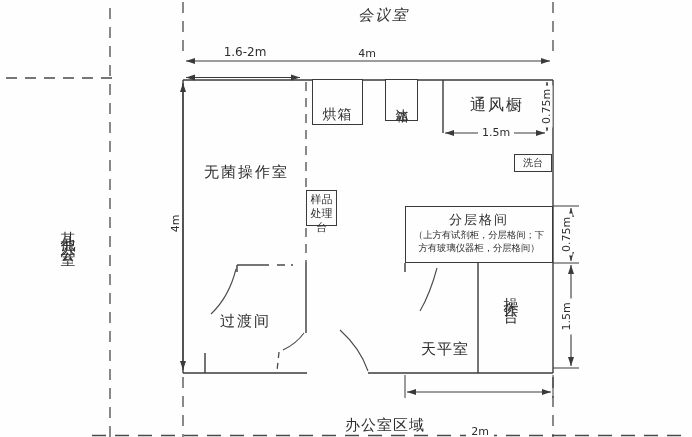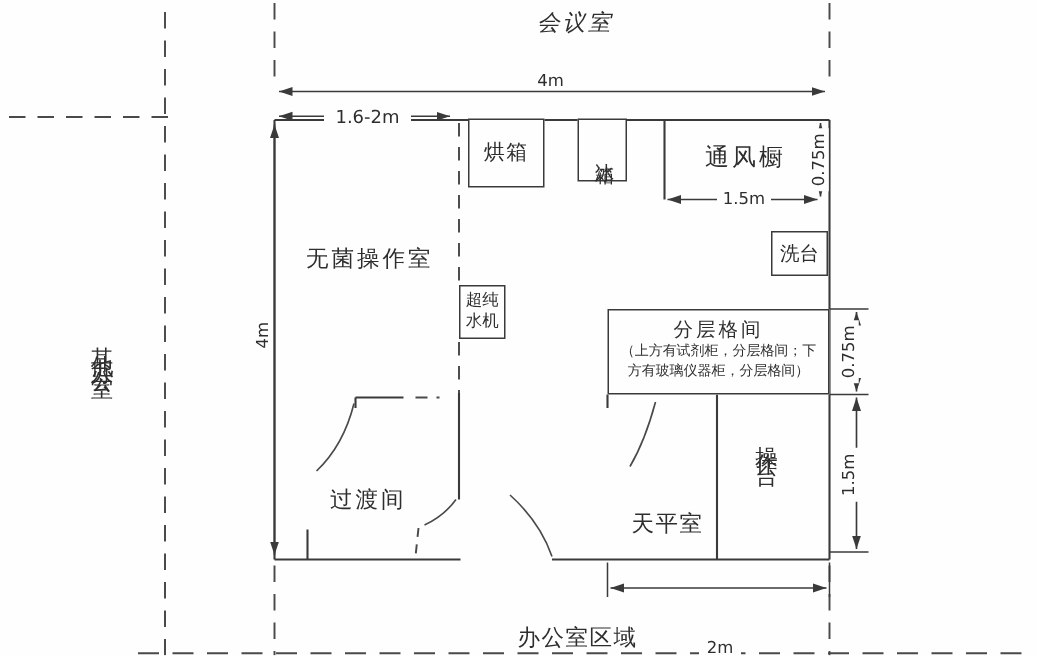--- a/index.html
+++ b/index.html
@@ -14,38 +14,38 @@
   .rot{transform:rotate(-90deg);transform-origin:center center;}
   .vtext{writing-mode:vertical-rl;text-orientation:upright;white-space:normal;}
   .box{position:absolute;border:1px solid #3a3a3a;background:#fefefe;box-sizing:border-box;
        display:flex;align-items:center;justify-content:center;text-align:center;}
   
   #meeting-room   {left:358px;top:6px;  font-size:15px;font-style:italic;}
   #other-offices  {left:58px; top:219px;font-size:15px;letter-spacing:5px;line-height:19px;}
   #office-area    {left:345px;top:416px;font-size:15px;letter-spacing:1px;}
   
   #sterile-room   {left:204px;top:163px;}
-  #transition-room{left:220px;top:324px;}
+  #transition-room{left:220px;top:312px;}
   #balance-room   {left:421px;top:340px;letter-spacing:1px;text-align:center;}
   #operation-bench{left:500px;top:285px;font-size:15px;letter-spacing:6px;line-height:21px;}
   #fume-hood      {left:470px;top:95px;font-size:16px;letter-spacing:2px;}
   
-  #oven-box {left:312px;top:79px;width:51px;height:46px;font-size:14px;letter-spacing:1px;}
+  #oven-box {left:312px;top:79px;width:51px;height:46px;font-size:14px;letter-spacing:1px;align-items:flex-end;}
   #fridge-box{left:385px;top:79px;width:33px;height:42px;font-size:13px;}
   #fridge-box .vtext{letter-spacing:2px;}
-  #wash-box {left:514px;top:154px;width:38px;height:30px;font-size:13px;}
+  #wash-box {left:514px;top:154px;width:38px;height:18px;font-size:10px;}
   #water-box{left:306px;top:190px;width:31px;height:36px;font-size:11px;line-height:14px;
              white-space:normal;word-break:break-all;padding:2px 1px;display:block;text-align:center;}
   #sample-box{left:405px;top:206px;width:148px;height:57px;display:block;}
   #sample-title{font-size:13px;letter-spacing:2px;text-align:center;margin-top:4px;}
   .sample-note{font-size:9.5px;line-height:12.5px;text-align:center;white-space:nowrap;
                transform:scale(0.98);transform-origin:center;}
   
   #dim-5m    {left:352px;top:47px;width:28px;}
-  #dim-16-2m {left:216px;top:72px;width:56px;font-size:12px;}
+  #dim-16-2m {left:216px;top:46px;width:56px;font-size:12px;}
   #dim-4m    {left:160px;top:217px;width:28px;}
   #dim-075-1 {left:525px;top:100px;width:40px;}
   #dim-15-1  {left:478px;top:126px;width:34px;}
   #dim-075-2 {left:545px;top:228px;width:40px;}
   #dim-15-2  {left:548px;top:310px;width:34px;}
   #dim-2m    {left:466px;top:377px;width:26px;margin-top:48px;}
 </style>
 </head>
 <body>
 
@@ -129,21 +129,21 @@
 
   <div id="oven-box" class="box">
     <span>烘箱</span>
   </div>
   <div id="fridge-box" class="box">
     <span class="vtext">冰箱</span>
   </div>
   <div id="wash-box" class="box">
     <span>洗台</span>
   </div>
-  <div id="water-box" class="box">超纯水机</div>
+  <div id="water-box" class="box">样品处理台</div>
   <div id="sample-box" class="box">
     <div id="sample-title">分层格间</div>
     <div class="sample-note">（上方有试剂柜，分层格间；下</div>
     <div class="sample-note">方有玻璃仪器柜，分层格间）</div>
   </div>
 
   <div id="dim-5m" class="lbl dim">4m</div>
   <div id="dim-16-2m" class="lbl dim">1.6-2m</div>
   <div id="dim-4m" class="lbl dim rot">4m</div>
   <div id="dim-075-1" class="lbl dim rot">0.75m</div>

